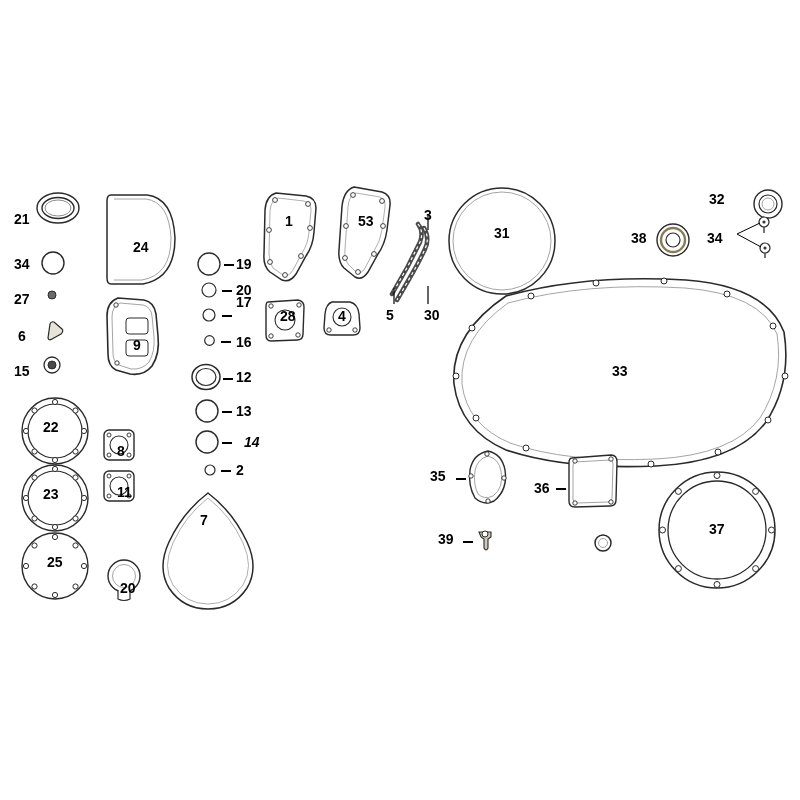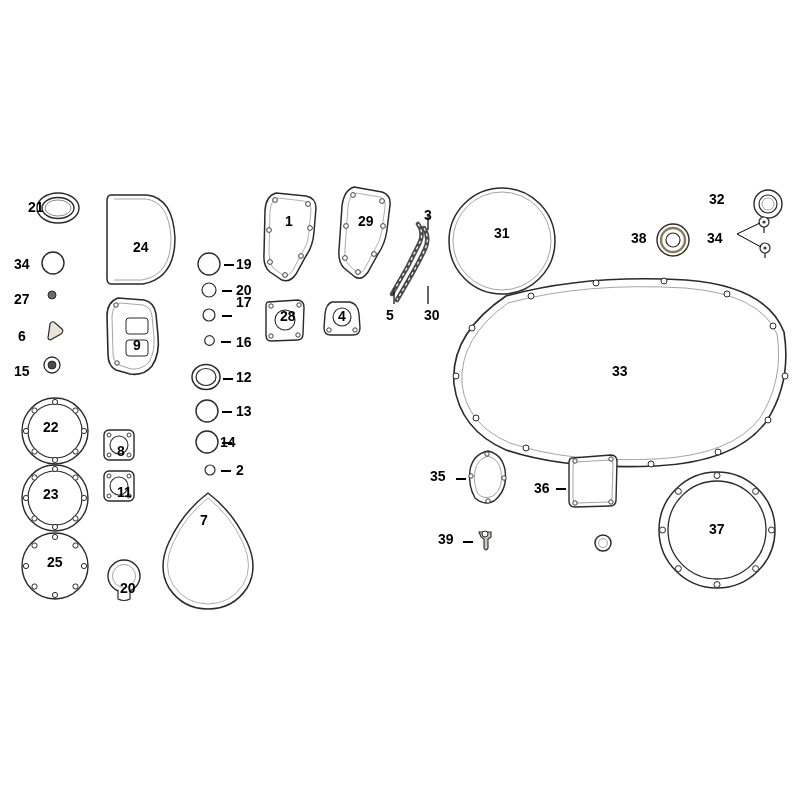--- a/index.html
+++ b/index.html
@@ -62,21 +62,21 @@
 </head>
 <body>
 
 <div id="page">
 
   <svg class="shape" style="left:35px; top:190px;" width="46" height="36" viewBox="0 0 46 36">
     <ellipse cx="23" cy="18" rx="21" ry="15" fill="#ffffff" stroke="#2a2a2a" stroke-width="1.4"></ellipse>
     <ellipse cx="23" cy="18" rx="16" ry="10.5" fill="#ffffff" stroke="#2a2a2a" stroke-width="1.4"></ellipse>
     <ellipse cx="23" cy="18" rx="13" ry="8" fill="#ffffff" stroke="#8d8d8d" stroke-width="1"></ellipse>
   </svg>
-  <div class="lbl" style="left:14px; top:200px;margin-left:14px;">21</div>
+  <div class="lbl" style="left:14px; top:212px;">21</div>
 
   <svg class="shape" style="left:40px; top:250px;" width="26" height="26" viewBox="0 0 26 26">
     <circle cx="13" cy="13" r="11" fill="#ffffff" stroke="#2a2a2a" stroke-width="1.4"></circle>
   </svg>
   <div class="lbl" style="left:14px; top:257px;">34</div>
 
   <svg class="shape" style="left:45px; top:288px;" width="14" height="14" viewBox="0 0 14 14">
     <circle cx="7" cy="7" r="4" fill="#6a6a6a" stroke="#2a2a2a" stroke-width="1"></circle>
   </svg>
   <div class="lbl" style="left:14px; top:292px;">27</div>
@@ -216,21 +216,21 @@
   <svg class="shape" style="left:194px; top:398px;" width="26" height="26" viewBox="0 0 26 26">
     <circle cx="13" cy="13" r="11" fill="#ffffff" stroke="#2a2a2a" stroke-width="1.4"></circle>
   </svg>
   <div class="dash" style="left:222px; top:411px; width:10px;"></div>
   <div class="lbl" style="left:226px; top:404px; padding-left:10px;">13</div>
 
   <svg class="shape" style="left:194px; top:429px;" width="26" height="26" viewBox="0 0 26 26">
     <circle cx="13" cy="13" r="11" fill="#ffffff" stroke="#2a2a2a" stroke-width="1.4"></circle>
   </svg>
   <div class="dash" style="left:222px; top:442px; width:10px;"></div>
-  <div class="lbl" style="left:210px; top:435px; padding-left:10px;">14</div>
+  <div class="lbl" style="left:234px; top:435px; padding-left:10px;font-style:italic;">14</div>
 
   <svg class="shape" style="left:203px; top:463px;" width="14" height="14" viewBox="0 0 14 14">
     <circle cx="7" cy="7" r="5" fill="#ffffff" stroke="#2a2a2a" stroke-width="1.2"></circle>
   </svg>
   <div class="dash" style="left:221px; top:470px; width:10px;"></div>
   <div class="lbl" style="left:226px; top:463px; padding-left:10px;">2</div>
 
   <svg class="shape" style="left:258px; top:190px;" width="64" height="96" viewBox="0 0 64 96">
     <path d="M18 3 L48 6 Q58 8 58 18 L56 42 Q55 56 48 66 L38 84 Q32 93 24 90 L12 82 Q5 76 6 64 L7 20 Q8 6 18 3 Z" fill="#ffffff" stroke="#2a2a2a" stroke-width="1.5"></path>
     <path d="M20 8 L46 11 Q53 13 53 20 L51 42 Q50 54 44 63 L35 80 Q31 87 25 85 L15 78 Q11 73 11 64 L12 21 Q13 10 20 8 Z" fill="none" stroke="#9a9a9a" stroke-width="0.8"></path>
@@ -248,21 +248,21 @@
     <path d="M20 3 L48 8 Q57 11 56 21 L53 46 Q51 60 44 70 L34 88 Q28 97 21 93 L10 84 Q4 78 5 66 L8 22 Q10 6 20 3 Z" fill="#ffffff" stroke="#2a2a2a" stroke-width="1.5"></path>
     <path d="M22 9 L46 13 Q52 16 51 23 L48 46 Q46 58 40 67 L31 84 Q27 91 22 88 L14 80 Q10 74 11 65 L14 23 Q15 11 22 9 Z" fill="none" stroke="#9a9a9a" stroke-width="0.8"></path>
     <circle cx="19" cy="11" r="2.4" fill="#ffffff" stroke="#2a2a2a" stroke-width="0.9"></circle>
     <circle cx="48" cy="17" r="2.4" fill="#ffffff" stroke="#2a2a2a" stroke-width="0.9"></circle>
     <circle cx="49" cy="42" r="2.4" fill="#ffffff" stroke="#2a2a2a" stroke-width="0.9"></circle>
     <circle cx="40" cy="70" r="2.4" fill="#ffffff" stroke="#2a2a2a" stroke-width="0.9"></circle>
     <circle cx="24" cy="88" r="2.4" fill="#ffffff" stroke="#2a2a2a" stroke-width="0.9"></circle>
     <circle cx="11" cy="74" r="2.4" fill="#ffffff" stroke="#2a2a2a" stroke-width="0.9"></circle>
     <circle cx="12" cy="42" r="2.4" fill="#ffffff" stroke="#2a2a2a" stroke-width="0.9"></circle>
   </svg>
-  <div class="lbl" style="left:358px; top:214px;">29</div>
+  <div class="lbl" style="left:358px; top:214px;">53</div>
 
   <svg class="shape" style="left:262px; top:296px;" width="46" height="48" viewBox="0 0 46 48">
     <path d="M6 6 L36 4 Q42 5 42 11 L41 38 Q41 44 35 44 L9 45 Q4 45 4 39 L4 11 Q4 6 6 6 Z" fill="#ffffff" stroke="#2a2a2a" stroke-width="1.4"></path>
     <circle cx="23" cy="24" r="10" fill="#ffffff" stroke="#2a2a2a" stroke-width="1.1"></circle>
     <circle cx="9" cy="10" r="2.2" fill="#ffffff" stroke="#2a2a2a" stroke-width="0.9"></circle>
     <circle cx="37" cy="9" r="2.2" fill="#ffffff" stroke="#2a2a2a" stroke-width="0.9"></circle>
     <circle cx="9" cy="40" r="2.2" fill="#ffffff" stroke="#2a2a2a" stroke-width="0.9"></circle>
     <circle cx="36" cy="39" r="2.2" fill="#ffffff" stroke="#2a2a2a" stroke-width="0.9"></circle>
   </svg>
   <div class="lbl" style="left:280px; top:309px;">28</div>

